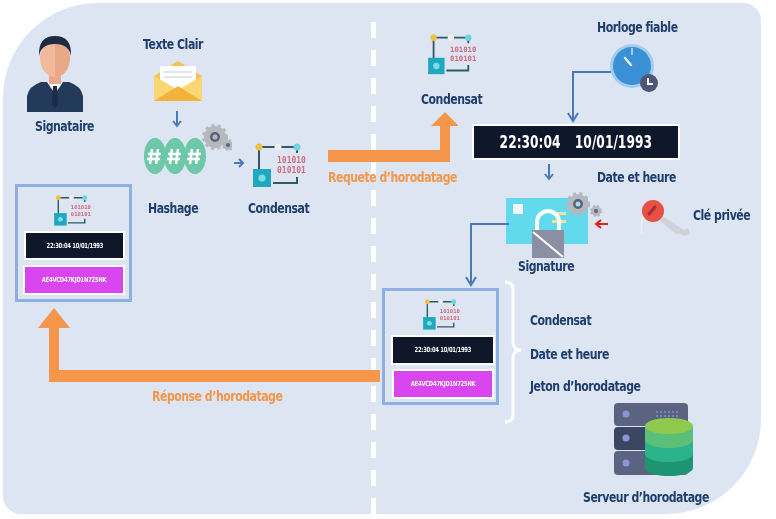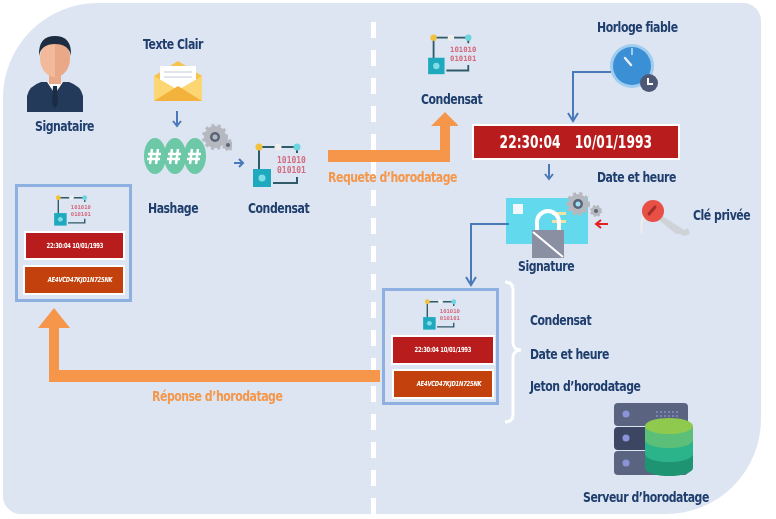--- a/index.html
+++ b/index.html
@@ -7,26 +7,26 @@
          font-family:"Liberation Sans", sans-serif; }
   .panel { position:absolute; left:3px; top:3px; width:758px; height:511px;
            background:#dce5f1; border-radius:95px 18px 95px 18px; }
   .abs { position:absolute; }
   .lbl { position:absolute; font-family:"DejaVu Sans", sans-serif; font-weight:bold;
          color:#1f3e6d; font-size:14px; letter-spacing:-0.6px; transform:scaleX(0.78);
          transform-origin:left top; white-space:nowrap; }
   .lbl.orange { color:#f5964a; }
   .divider { position:absolute; left:371px; top:22px; width:5px; height:495px;
              background:repeating-linear-gradient(to bottom,#ffffff 0 16px,transparent 16px 28px); }
-  .datebar { position:absolute; background:#b91c1c; border:2px solid #ffffff;
+  .datebar { position:absolute; background:#0f172a; border:2px solid #ffffff;
              color:#ffffff; font-family:"DejaVu Sans", sans-serif; font-weight:bold;
              display:flex; align-items:center; justify-content:center; box-sizing:border-box; }
-  .tokenbar { position:absolute; background:#c2410c; border:2px solid #ffffff;
+  .tokenbar { position:absolute; background:#d946ef; border:2px solid #ffffff;
               color:#ffffff; font-family:"DejaVu Sans", sans-serif; font-weight:bold;
-              display:flex; align-items:center; justify-content:flex-end; box-sizing:border-box;font-style:italic; }
+              display:flex; align-items:center; justify-content:center; box-sizing:border-box; }
   .smalltxt { font-size:7px; transform:scaleX(0.75); white-space:nowrap; letter-spacing:-0.3px; }
   .bigdate { font-size:17px; transform:scaleX(0.72); white-space:nowrap; letter-spacing:0px; word-spacing:14px; }
   .tokbox { position:absolute; border:3px solid #8db0e0; box-sizing:border-box; background:#dce5f1; }
 </style>
 </head>
 <body>
 
 <div class="panel"></div>
 <div class="divider"></div>
 

